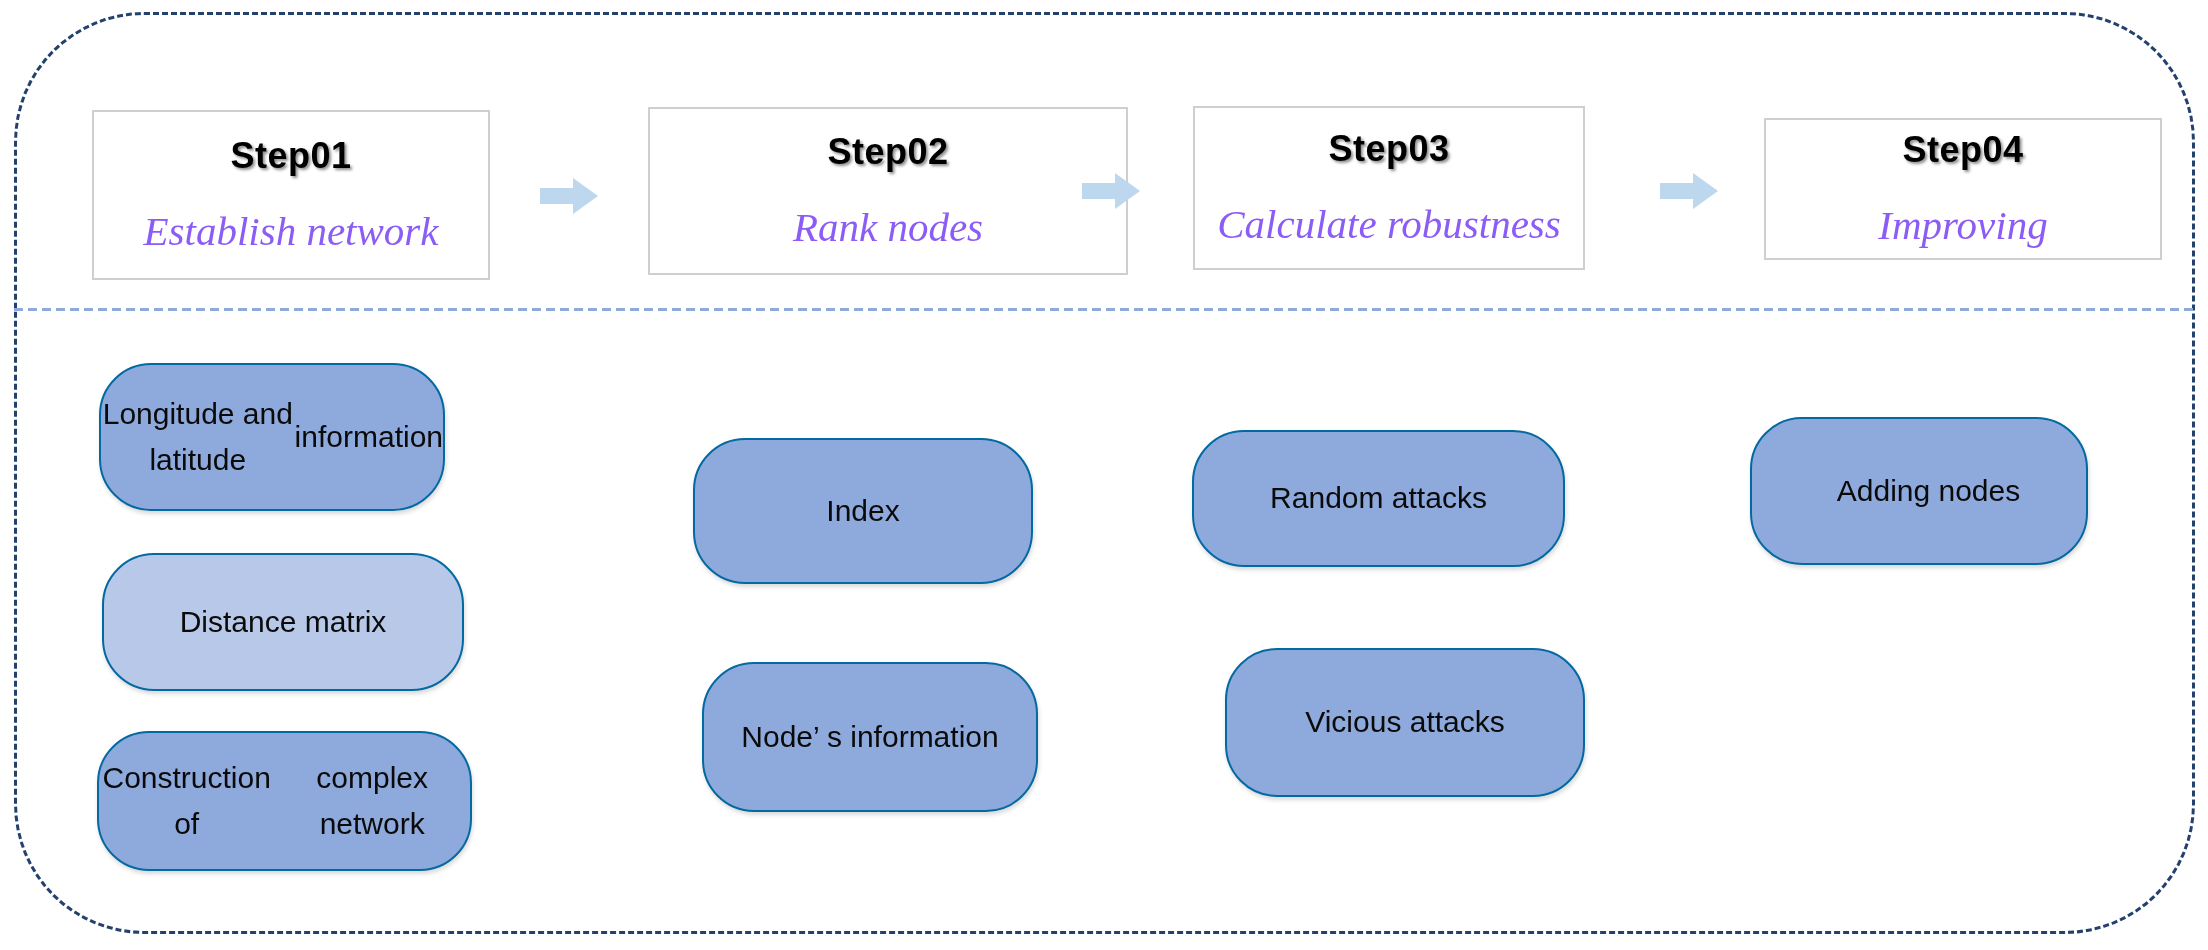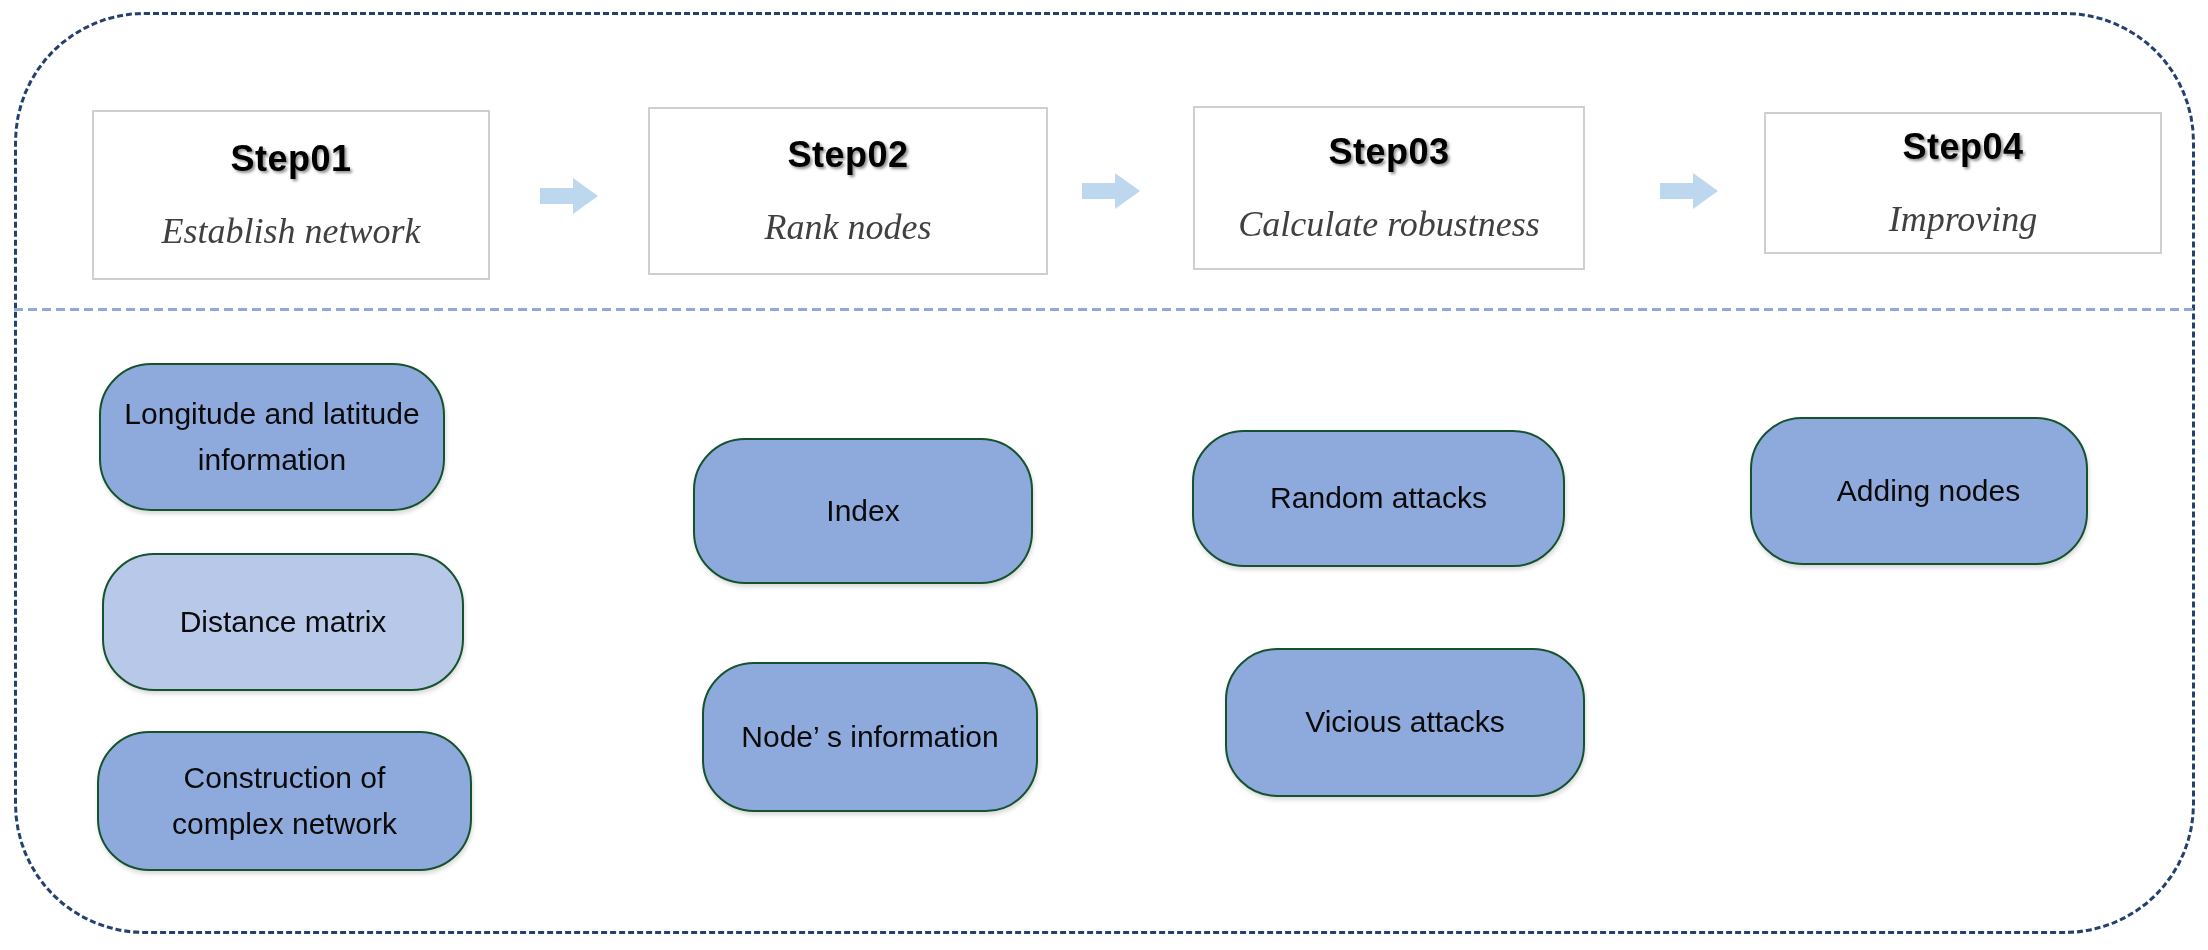--- a/index.html
+++ b/index.html
@@ -26,36 +26,36 @@
     box-sizing:border-box;
     display:flex;flex-direction:column;align-items:center;justify-content:center;gap:30px;
   }
   .step-title{
     font-weight:700;font-size:36px;color:#000;
     letter-spacing:.5px;
     text-shadow:2px 2px 3px rgba(0,0,0,.45);
   }
   .step-desc{
     font-family:"Liberation Serif",serif;font-style:italic;
-    font-size:36px;color:#404040;
+    font-size:41px;color:#8b5cf6;
   }
   .s1{left:92px;top:110px;width:398px;height:170px;}
-  .s2{left:648px;top:107px;width:400px;height:168px;text-align:right;}
+  .s2{left:648px;top:107px;width:480px;height:168px;text-align:right;}
   .s3{left:1193px;top:106px;width:392px;height:164px;}
-  .s4{left:1764px;top:112px;width:398px;height:142px;justify-content:center;}
+  .s4{left:1764px;top:118px;width:398px;height:142px;justify-content:center;}
 
   .arrow{position:absolute;width:60px;height:42px;color:var(--arrow,#BDD7EE);}
   .a1{left:540px;top:175px;}
   .a2{left:1082px;top:170px;}
   .a3{left:1660px;top:170px;}
 
   .pill{
     position:absolute;box-sizing:border-box;
-    border:2px solid #14532d;border-radius:52px;
-    display:flex;flex-direction:column;align-items:center;justify-content:center;
+    border:2px solid #0369a1;border-radius:52px;
+    display:flex;flex-direction:row;align-items:center;justify-content:center;
     font-size:30px;color:#0a0a0a;line-height:1.55;text-align:center;
     box-shadow:1px 3px 4px rgba(0,0,0,.15);
   }
   .pill.dark{background:var(--pill-dark,#8EA9DC);}
   .pill.light{background:var(--pill-light,#B8C8E8);}
   .p1{left:99px;top:363px;width:346px;height:148px;}
   .p2{left:102px;top:553px;width:362px;height:138px;}
   .p3{left:97px;top:731px;width:375px;height:140px;}
   .p4{left:693px;top:438px;width:340px;height:146px;}
   .p5{left:702px;top:662px;width:336px;height:150px;}

